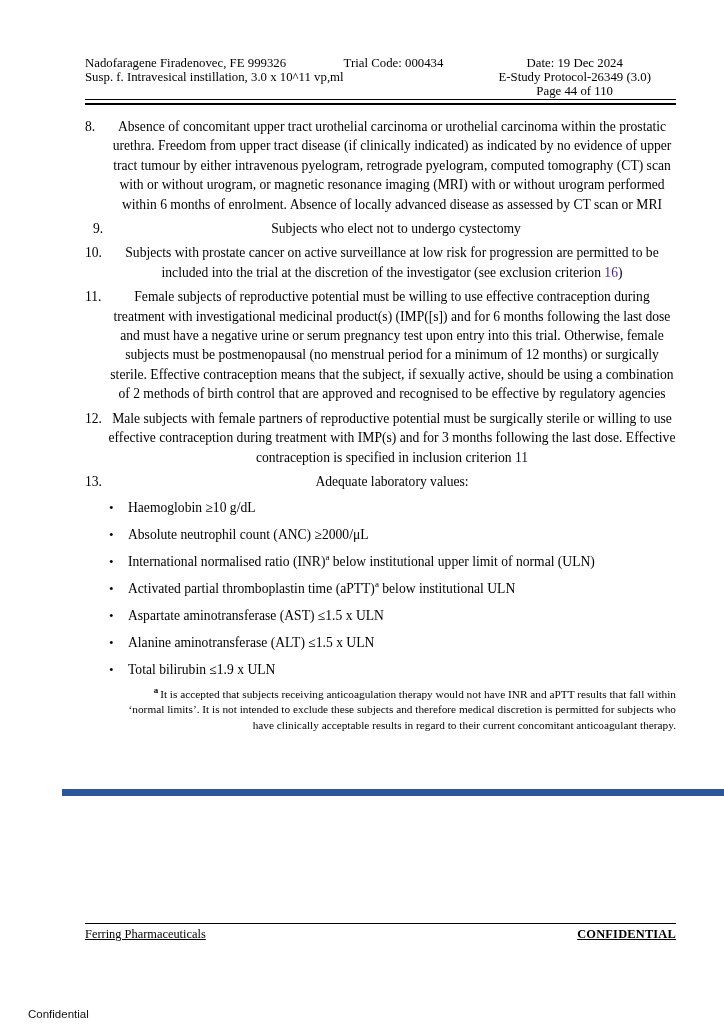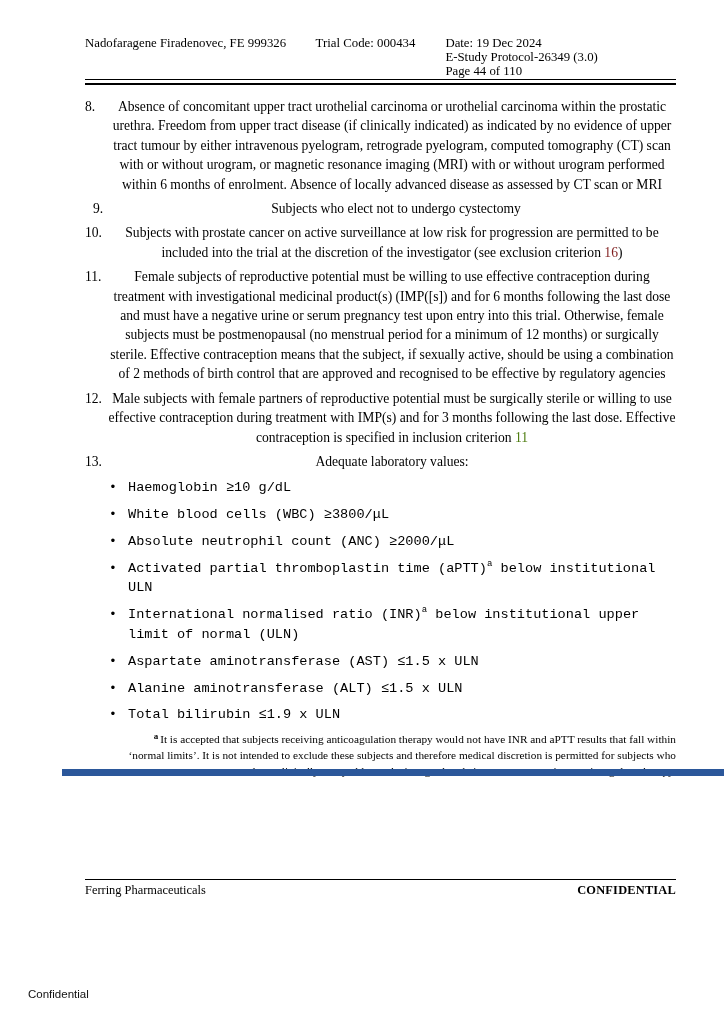--- a/index.html
+++ b/index.html
@@ -1,66 +1,67 @@
 <!DOCTYPE html>
 <html><head>
 <meta charset="utf-8">
 <style>
   * { margin: 0; padding: 0; box-sizing: border-box; }
   html, body { width: 724px; height: 1024px; background: #ffffff; }
   body { font-family: "Liberation Serif", serif; color: #000; overflow: hidden; }
-  .screen { position: relative; width: 724px; height: 776px; background: #fff; }
+  .screen { position: relative; width: 724px; height: 776px; background: #fff; margin-top: 20px; }
 
   
   .page-header { position: absolute; left: 85px; right: 48px; top: 36px; }
   .hgrid { display: grid; grid-template-columns: 1fr auto 1fr; font-size: 12.8px; line-height: 14px; }
   .hleft div { white-space: nowrap; }
   .hcenter { align-self: start; padding-right: 30px; text-align: right; }
-  .hright { text-align: left; }
+  .hright { text-align: center; }
   .hrule-thin { height: 0; border-bottom: 1px solid #000; margin-top: 1px; }
   .hrule-thick { height: 2px; background: #000; margin-top: 3px; }
 
   
   .doc-body { position: absolute; left: 85px; right: 48px; top: 97px; font-size: 13.6px; line-height: 19.4px; }
   .criteria { list-style: none; }
   .crit { display: flex; margin-bottom: 5px; }
   .num { width: 23px; flex: 0 0 23px; }
   .crit-9 .num { width: 31px; flex-basis: 31px; padding-left: 8px; }
   .ctext { flex: 1; text-align: center; }
   .xref { color: #0000EE; text-decoration: none; cursor: pointer; }
 
   .labs { list-style: none; margin-top: 7px; }
-  .lab { display: flex; margin-bottom: 7.5px; padding-left: 24px; font-family: Liberation Mono, monospace; }
+  .lab { display: flex; margin-bottom: 7.5px; padding-left: 24px; }
   .bullet { width: 19px; flex: 0 0 19px; }
   .bullet::before { content: "\2022"; font-size: 13px; }
   .ltext { flex: 1; }
   sup.fmark { font-size: 9px; vertical-align: super; line-height: 0; }
 
   .footnote { margin-top: 1px; margin-left: 43px; font-size: 11.3px; line-height: 15.6px; text-align: right; }
   .footnote .fnm { font-weight: bold; font-size: 9px; vertical-align: super; line-height: 0; margin-right: 2px; }
 
   
-  .page-footer { position: absolute; left: 85px; right: 48px; top: 879px; }
+  .page-footer { position: absolute; left: 85px; right: 48px; top: 903px; text-decoration: underline; }
   .frule { height: 0; border-bottom: 1.5px solid #000; margin-bottom: 3px; }
   .frow { display: flex; justify-content: space-between; font-size: 12.4px; }
   .f-conf { font-weight: bold; letter-spacing: 0.2px; }
 
   
   .watermark { position: absolute; left: 28px; top: 988px; font-family: "Liberation Sans", sans-serif; font-size: 11.5px; color: #111; }
   .bottom-bar { position: absolute; left: 62px; right: 0; bottom: 0; height: 7px; }
 </style>
 </head>
 <body>
 
 <div class="screen">
 
   <header class="page-header">
     <div class="hgrid">
       <div class="hleft">
         <div>Nadofaragene Firadenovec, FE 999326</div>
+        <div>Susp. f. Intravesical instillation, 3.0 x 10^11 vp,ml</div>
       </div>
       <div class="hcenter">Trial Code: 000434</div>
       <div class="hright">
         <div>Date: 19 Dec 2024</div>
         <div>E-Study Protocol-26349 (3.0)</div>
         <div>Page 44 of 110</div>
       </div>
     </div>
     <div class="hrule-thin"></div>
     <div class="hrule-thick"></div>
@@ -74,59 +75,55 @@
         <span class="ctext">Absence of concomitant upper tract urothelial carcinoma or urothelial carcinoma within the prostatic urethra. Freedom from upper tract disease (if clinically indicated) as indicated by no evidence of upper tract tumour by either intravenous pyelogram, retrograde pyelogram, computed tomography (CT) scan with or without urogram, or magnetic resonance imaging (MRI) with or without urogram performed within 6 months of enrolment. Absence of locally advanced disease as assessed by CT scan or MRI</span>
       </li>
 
       <li class="crit crit-9">
         <span class="num">9.</span>
         <span class="ctext">Subjects who elect not to undergo cystectomy</span>
       </li>
 
       <li class="crit">
         <span class="num">10.</span>
-        <span class="ctext"><span>Subjects with prostate cancer on active surveillance at low risk for progression are permitted to be included into the trial at the discretion of the investigator (see exclusion criterion </span><a class="xref" style="color: #7f1d1d;">16</a><span>)</span></span>
+        <span class="ctext"><span>Subjects with prostate cancer on active surveillance at low risk for progression are permitted to be included into the trial at the discretion of the investigator (see exclusion criterion </span><a class="xref" style="color: #4c1d95;">16</a><span>)</span></span>
       </li>
 
       <li class="crit">
         <span class="num">11.</span>
         <span class="ctext">Female subjects of reproductive potential must be willing to use effective contraception during treatment with investigational medicinal product(s) (IMP([s]) and for 6 months following the last dose and must have a negative urine or serum pregnancy test upon entry into this trial. Otherwise, female subjects must be postmenopausal (no menstrual period for a minimum of 12 months) or surgically sterile. Effective contraception means that the subject, if sexually active, should be using a combination of 2 methods of birth control that are approved and recognised to be effective by regulatory agencies</span>
       </li>
 
       <li class="crit">
         <span class="num">12.</span>
-        <span class="ctext"><span>Male subjects with female partners of reproductive potential must be surgically sterile or willing to use effective contraception during treatment with IMP(s) and for 3 months following the last dose. Effective contraception is specified in inclusion criterion </span><a class="xref" style="color: #4d7c0f;">11</a><span></span></span>
+        <span class="ctext"><span>Male subjects with female partners of reproductive potential must be surgically sterile or willing to use effective contraception during treatment with IMP(s) and for 3 months following the last dose. Effective contraception is specified in inclusion criterion </span><a class="xref" style="color: #0f172a;">11</a><span></span></span>
       </li>
 
       <li class="crit">
         <span class="num">13.</span>
         <span class="ctext">Adequate laboratory values:</span>
       </li>
     </ol>
 
     <ul class="labs">
       <li class="lab">
         <span class="bullet"></span>
         <span class="ltext">Haemoglobin ≥10 g/dL</span>
       </li>
       <li class="lab">
         <span class="bullet"></span>
-        <span class="ltext">White blood cells (WBC) ≥3800/μL</span>
-      </li>
-      <li class="lab">
-        <span class="bullet"></span>
         <span class="ltext">Absolute neutrophil count (ANC) ≥2000/μL</span>
       </li>
       <li class="lab">
         <span class="bullet"></span>
-        <span class="ltext"><span>Activated partial thromboplastin time (aPTT)</span><sup class="fmark">a</sup><span> below institutional ULN</span></span>
+        <span class="ltext"><span>International normalised ratio (INR)</span><sup class="fmark">a</sup><span> below institutional upper limit of normal (ULN)</span></span>
       </li>
       <li class="lab">
         <span class="bullet"></span>
-        <span class="ltext"><span>International normalised ratio (INR)</span><sup class="fmark">a</sup><span> below institutional upper limit of normal (ULN)</span></span>
+        <span class="ltext"><span>Activated partial thromboplastin time (aPTT)</span><sup class="fmark">a</sup><span> below institutional ULN</span></span>
       </li>
       <li class="lab">
         <span class="bullet"></span>
         <span class="ltext">Aspartate aminotransferase (AST) ≤1.5 x ULN</span>
       </li>
       <li class="lab">
         <span class="bullet"></span>
         <span class="ltext">Alanine aminotransferase (ALT) ≤1.5 x ULN</span>
       </li>
       <li class="lab">

